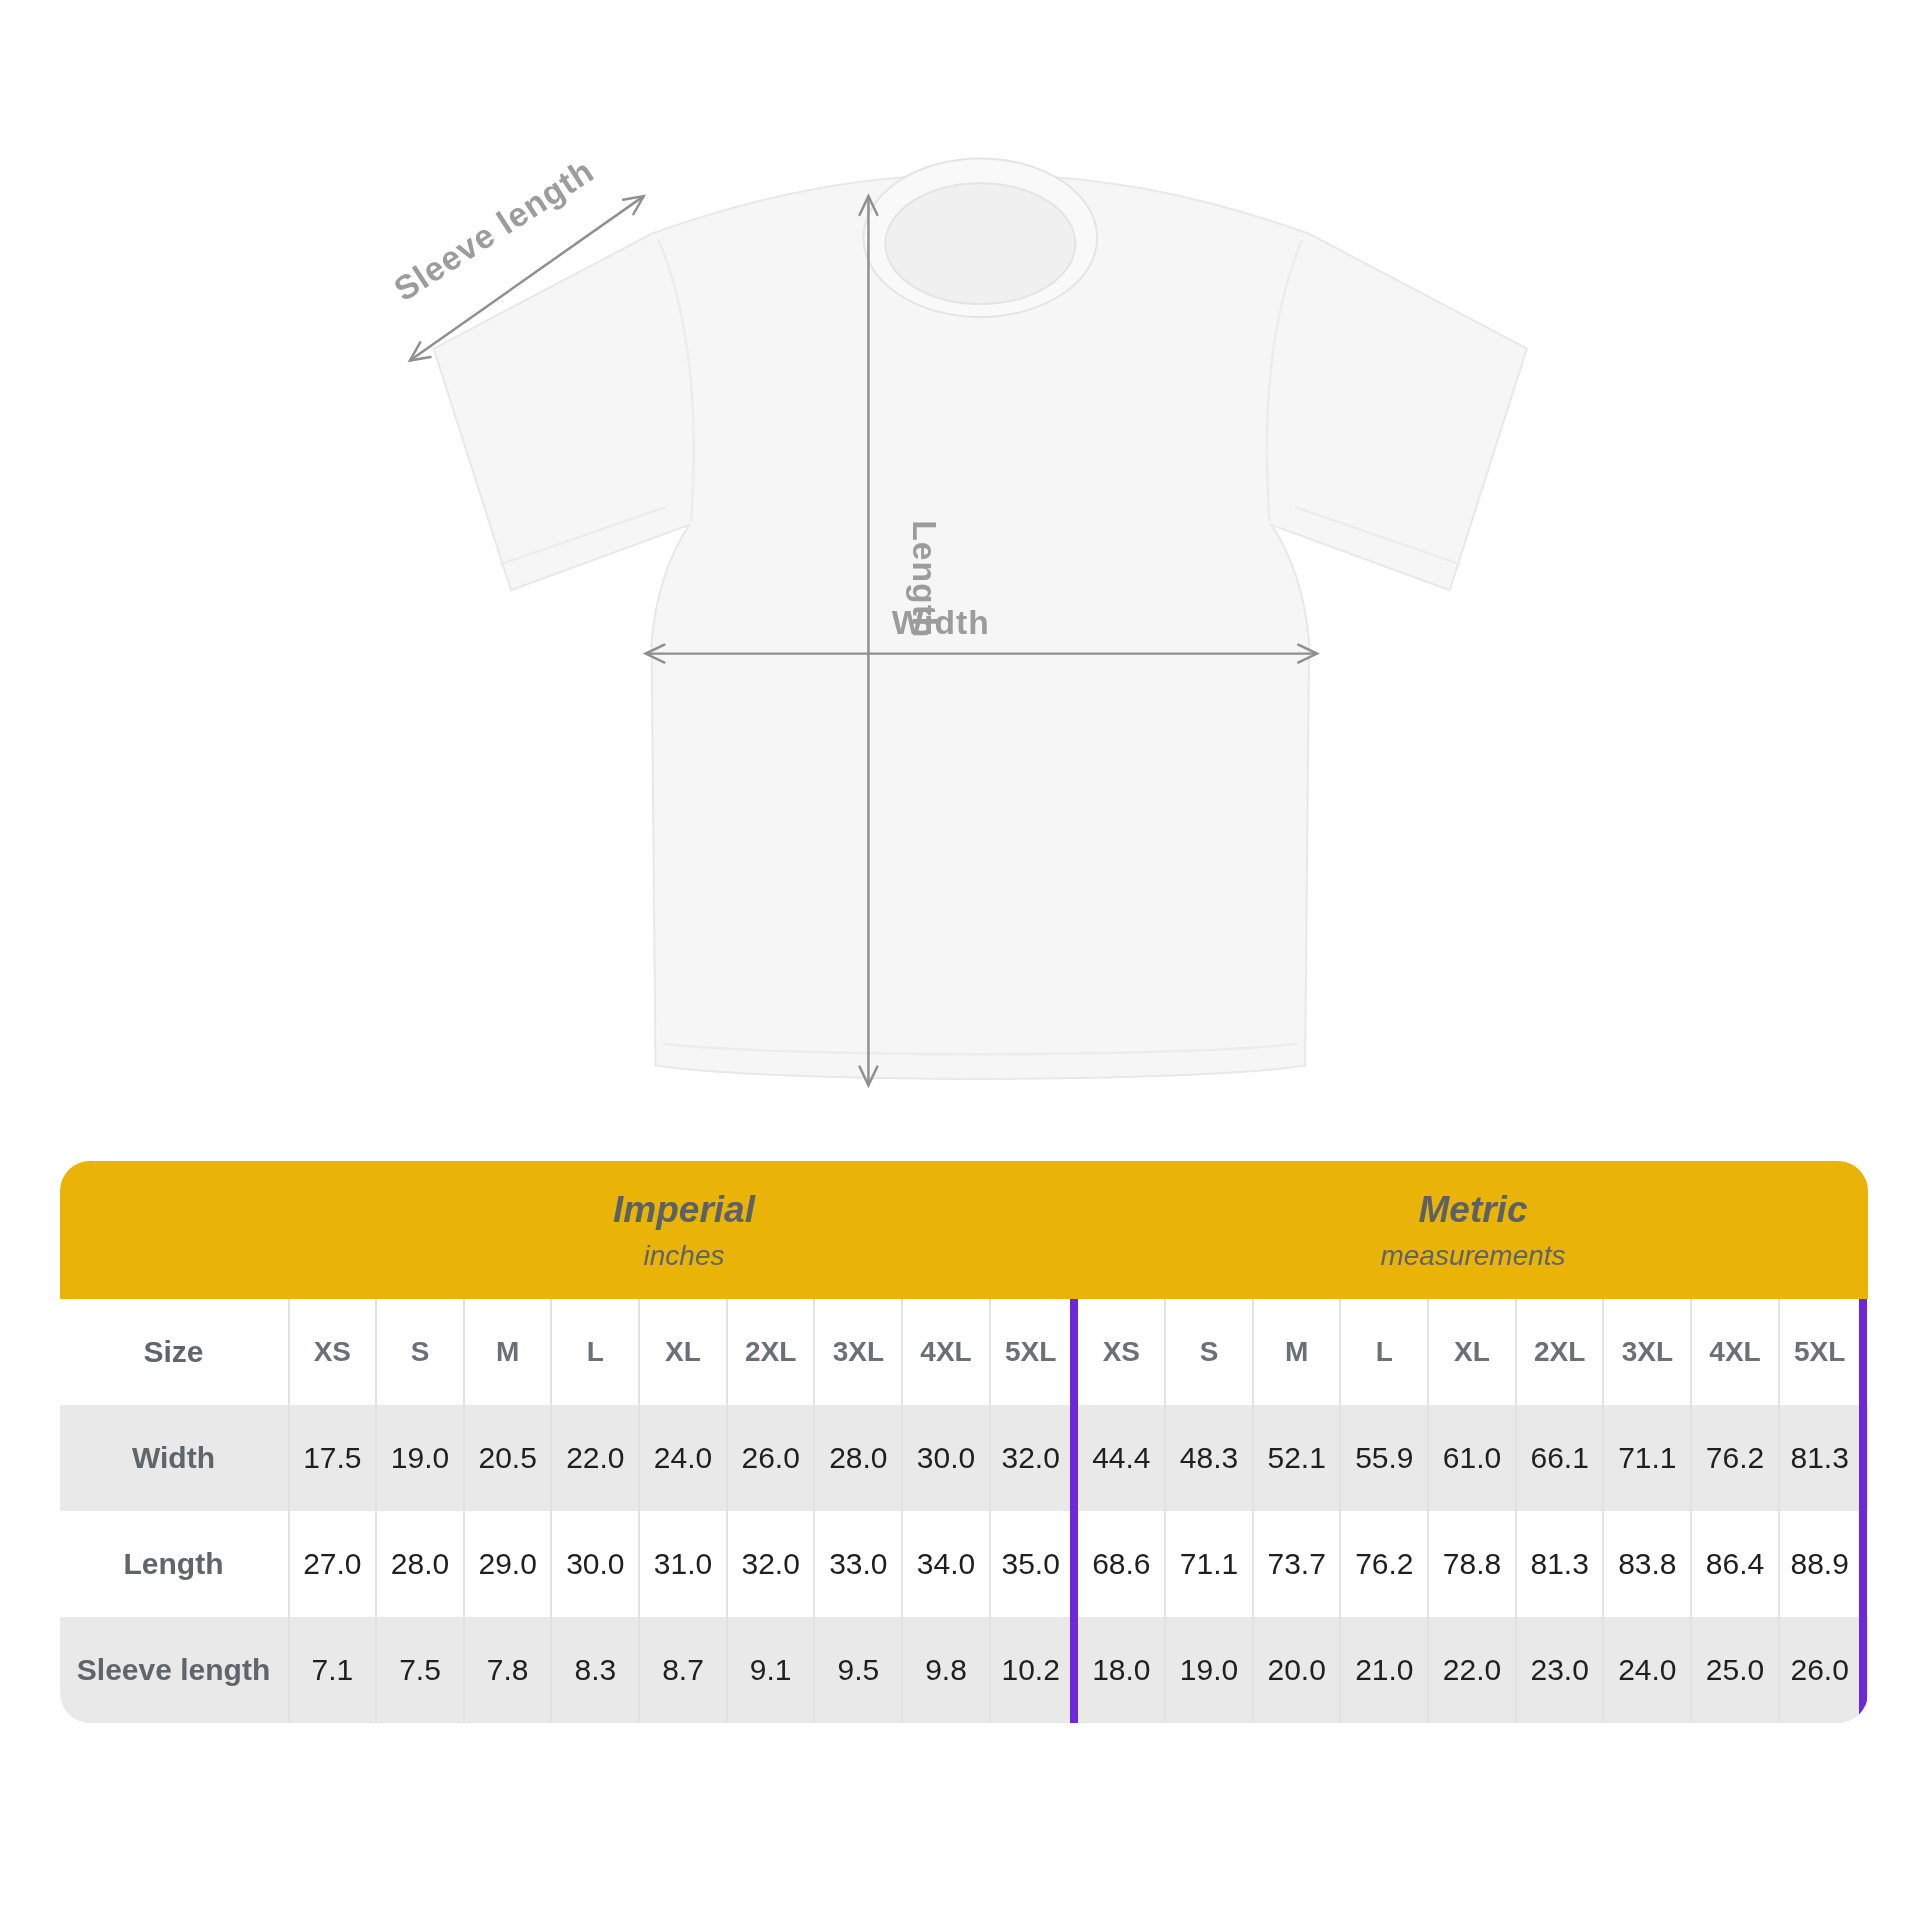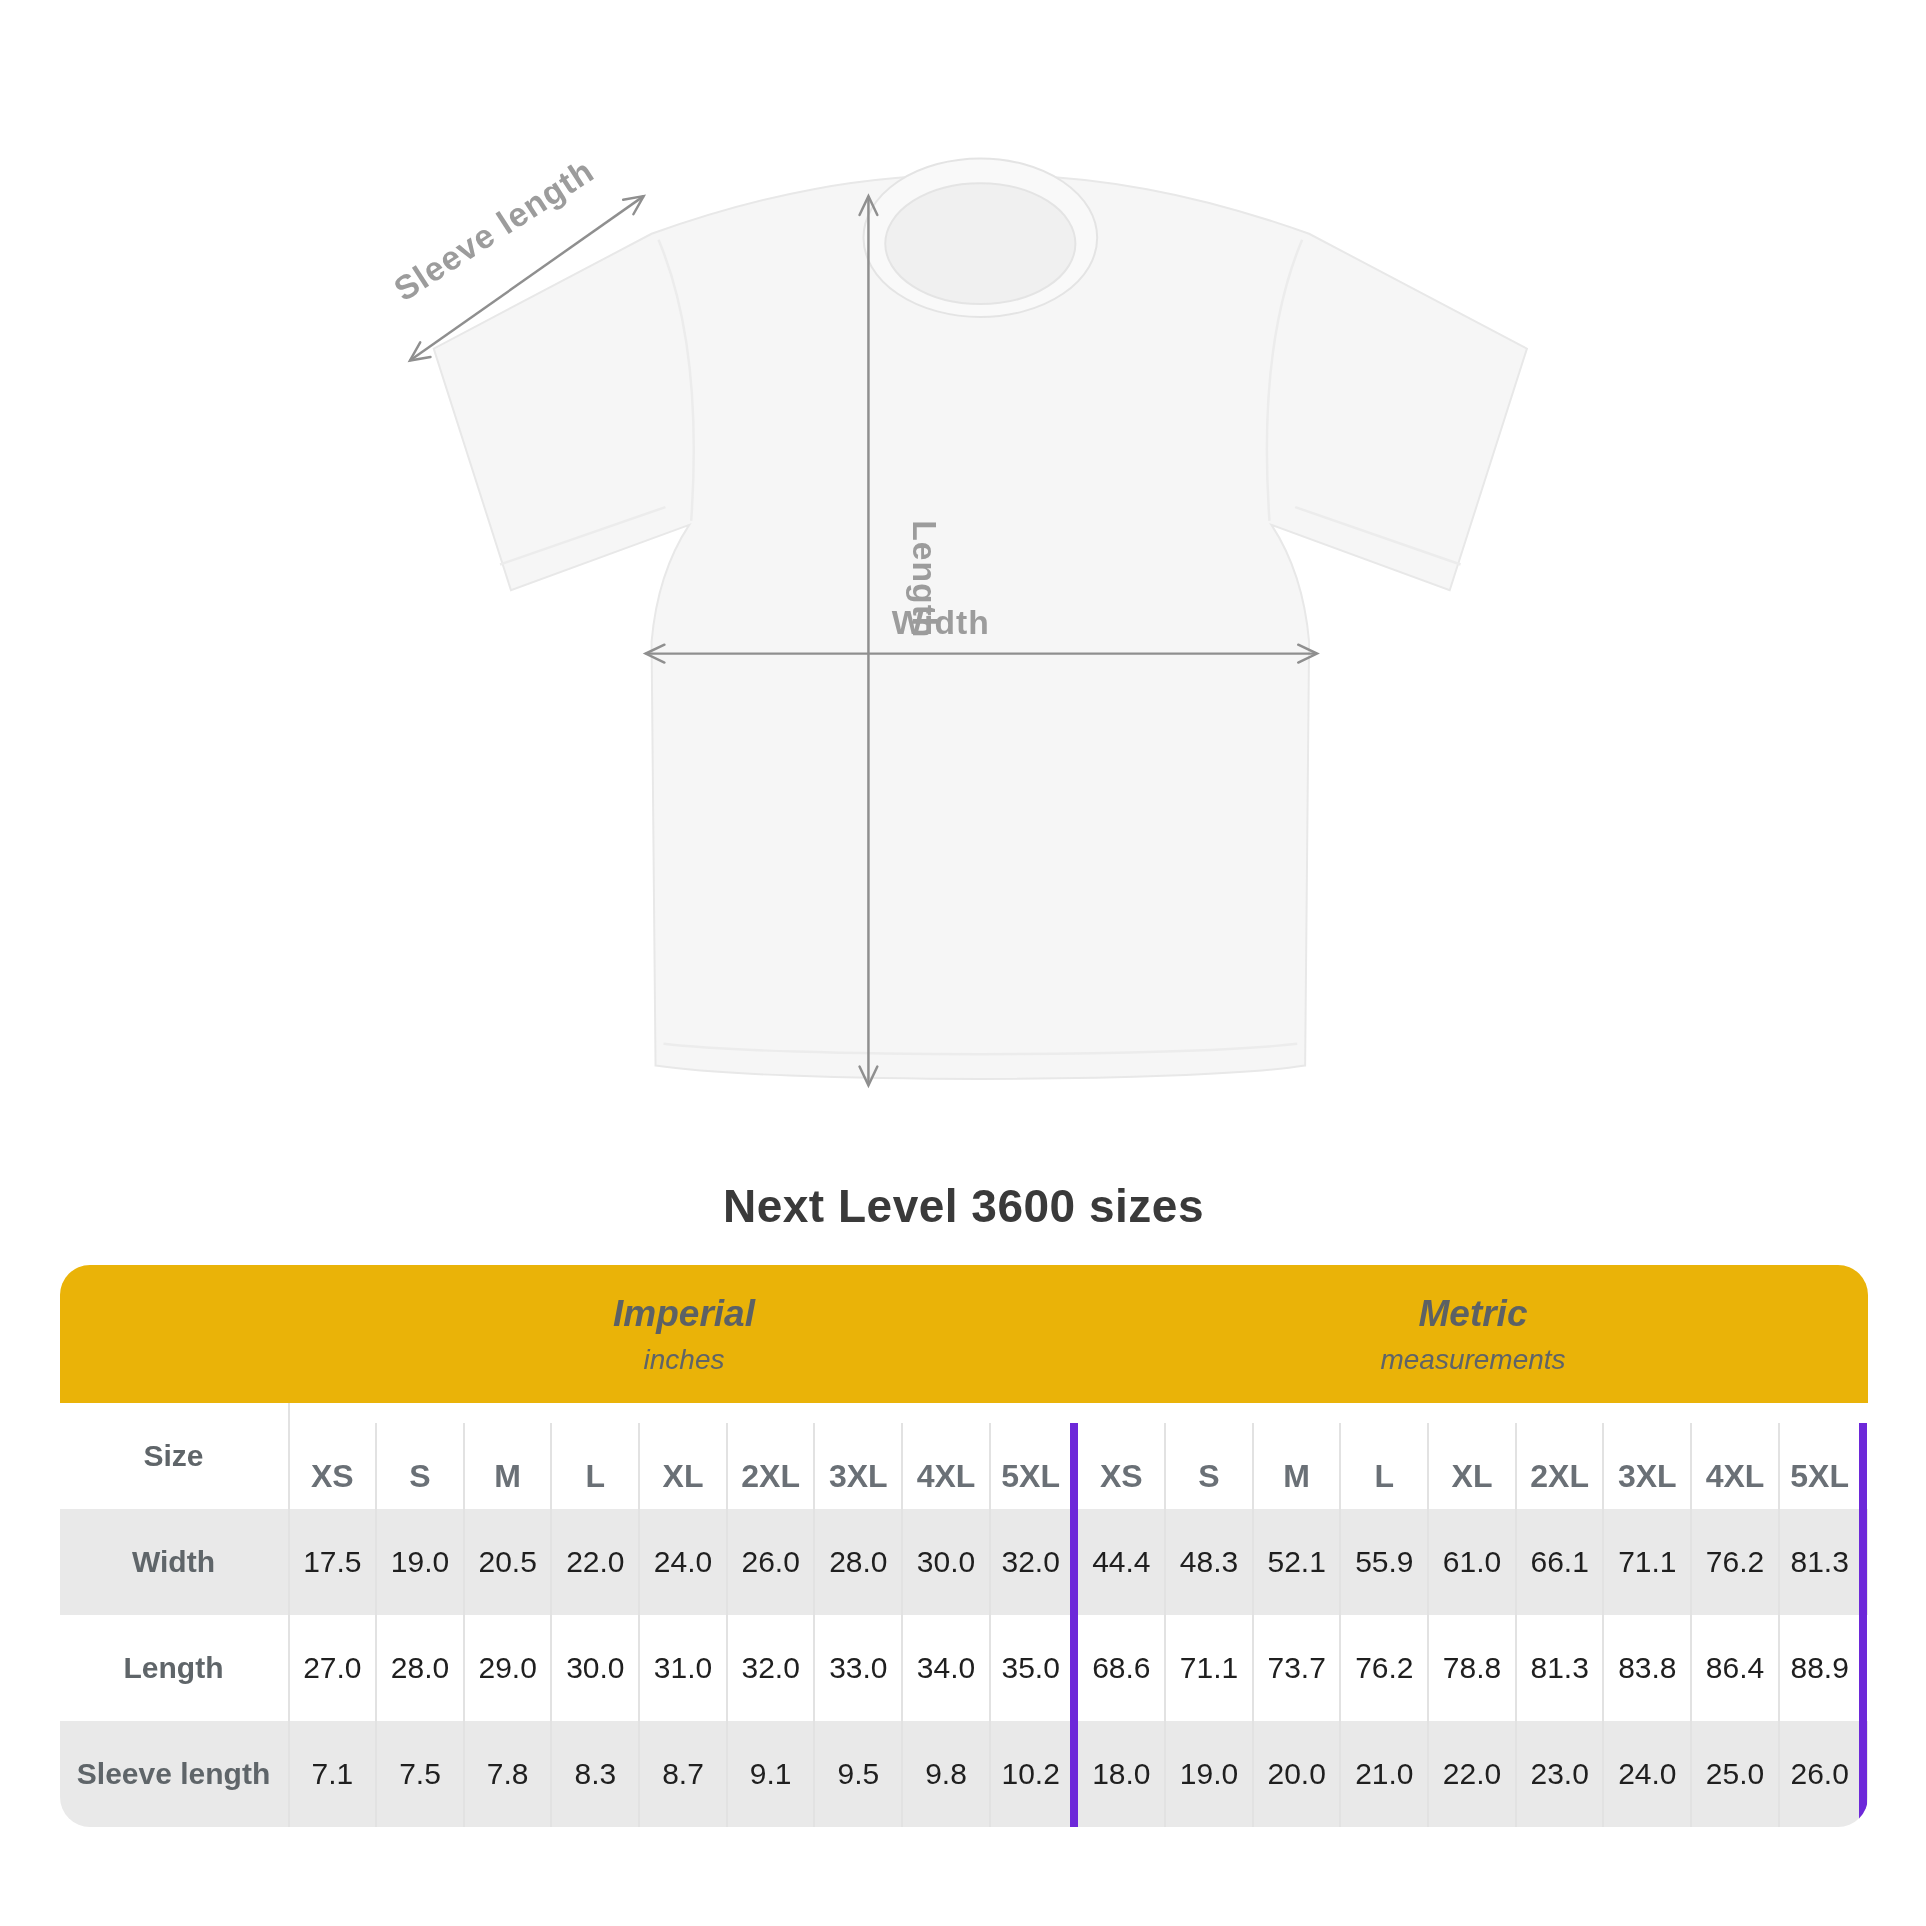--- a/index.html
+++ b/index.html
@@ -62,21 +62,21 @@
   }
   .row-white { background: #ffffff; }
   .row-gray  { background: #e9e9e9; }
   .tcell {
     display: flex; align-items: center; justify-content: center;
     height: 100%; box-sizing: border-box;
     border-right: 2px solid #e2e2e2;
     font-size: 30px; color: #1f1f1f;
   }
   .tcell:last-child { border-right: none; }
-  .tcell.hdr { font-size: 32px; font-weight: bold; color: #6a7076; margin-top: 20px; }
+  .tcell.hdr { font-size: 28px; font-weight: bold; color: #6a7076; }
   .tcell.lbl { font-size: 30px; font-weight: bold; color: #5f6569; }
   .tcell.imp-end { border-right: 8px solid #6d28d9; }
 </style>
 </head>
 <body>
 
 <div class="diagram-wrap">
   <svg class="diagram" viewBox="0 0 1946 1140">
     <defs>
       <marker id="ah" markerUnits="userSpaceOnUse" markerWidth="30" markerHeight="30" refX="25" refY="14" orient="auto-start-reverse">
@@ -114,21 +114,20 @@
       <line class="mline" x1="652" y1="660" x2="1330" y2="660" marker-start="url(#ah)" marker-end="url(#ah)"></line>
       <line class="mline" x1="414" y1="364" x2="650" y2="198" marker-start="url(#ah)" marker-end="url(#ah)"></line>
       <text class="mlabel" x="950" y="640" text-anchor="middle">Width</text>
       <text class="mlabel" transform="translate(922 585) rotate(90)" text-anchor="middle">Length</text>
       <text class="mlabel" transform="translate(505 242) rotate(-33)" text-anchor="middle">Sleeve length</text>
     </g>
   </svg>
 </div>
 
 <div class="title-block">
-  <h1 class="page-title">Next Level 3600 sizes</h1>
 </div>
 
 <div class="size-table">
   <div class="band">
     <div></div>
     <div class="band-group">
       <div class="band-label">Imperial</div>
       <div class="band-unit">inches</div>
     </div>
     <div class="band-group">

